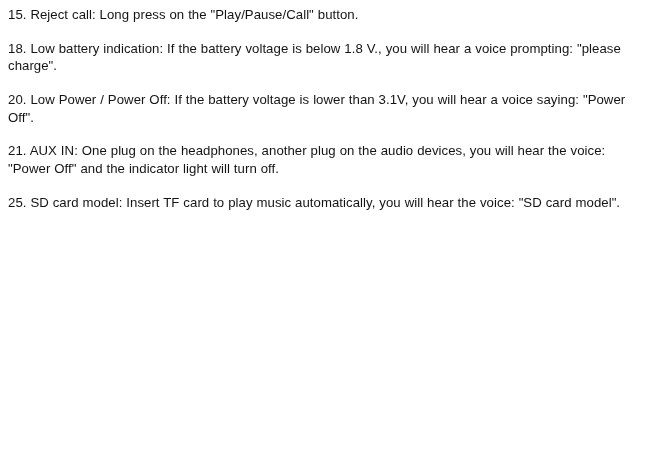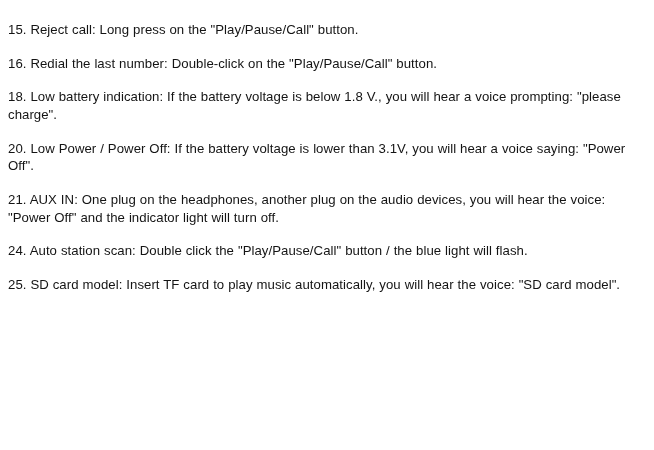--- a/index.html
+++ b/index.html
@@ -11,39 +11,37 @@
     width: 654px;
     height: 450px;
     overflow: hidden;
     font-family: "Liberation Sans", sans-serif;
     color: #1a1a1a;
   }
   #doc {
     box-sizing: border-box;
     width: 654px;
     height: 450px;
-    padding: 21px 10px 0 8px;
+    padding: 6px 10px 0 8px;
   }
   .para {
     font-size: 13.2px;
     line-height: 1.33;
     margin: 0 0 16.2px 0;
     color: #141414;
     letter-spacing: 0.05px;
     text-align: left;
     word-spacing: 0.2px;
   }
   .para:last-child {
     margin-bottom: 0;
   }
 </style>
 </head>
 <body>
 
 <div id="doc">
   <p class="para">15. Reject call: Long press on the "Play/Pause/Call" button.</p>
-  <p class="para">16. Redial the last number: Double-click on the "Play/Pause/Call" button.</p>
   <p class="para">18. Low battery indication: If the battery voltage is below 1.8 V., you will hear a voice prompting: "please charge".</p>
   <p class="para">20. Low Power / Power Off: If the battery voltage is lower than 3.1V, you will hear a voice saying: "Power Off".</p>
   <p class="para">21. AUX IN: One plug on the headphones, another plug on the audio devices, you will hear the voice: "Power Off" and the indicator light will turn off.</p>
-  <p class="para">24. Auto station scan: Double click the "Play/Pause/Call" button / the blue light will flash.</p>
   <p class="para">25. SD card model: Insert TF card to play music automatically, you will hear the voice: "SD card model".</p>
 </div>
 
 </body></html>

